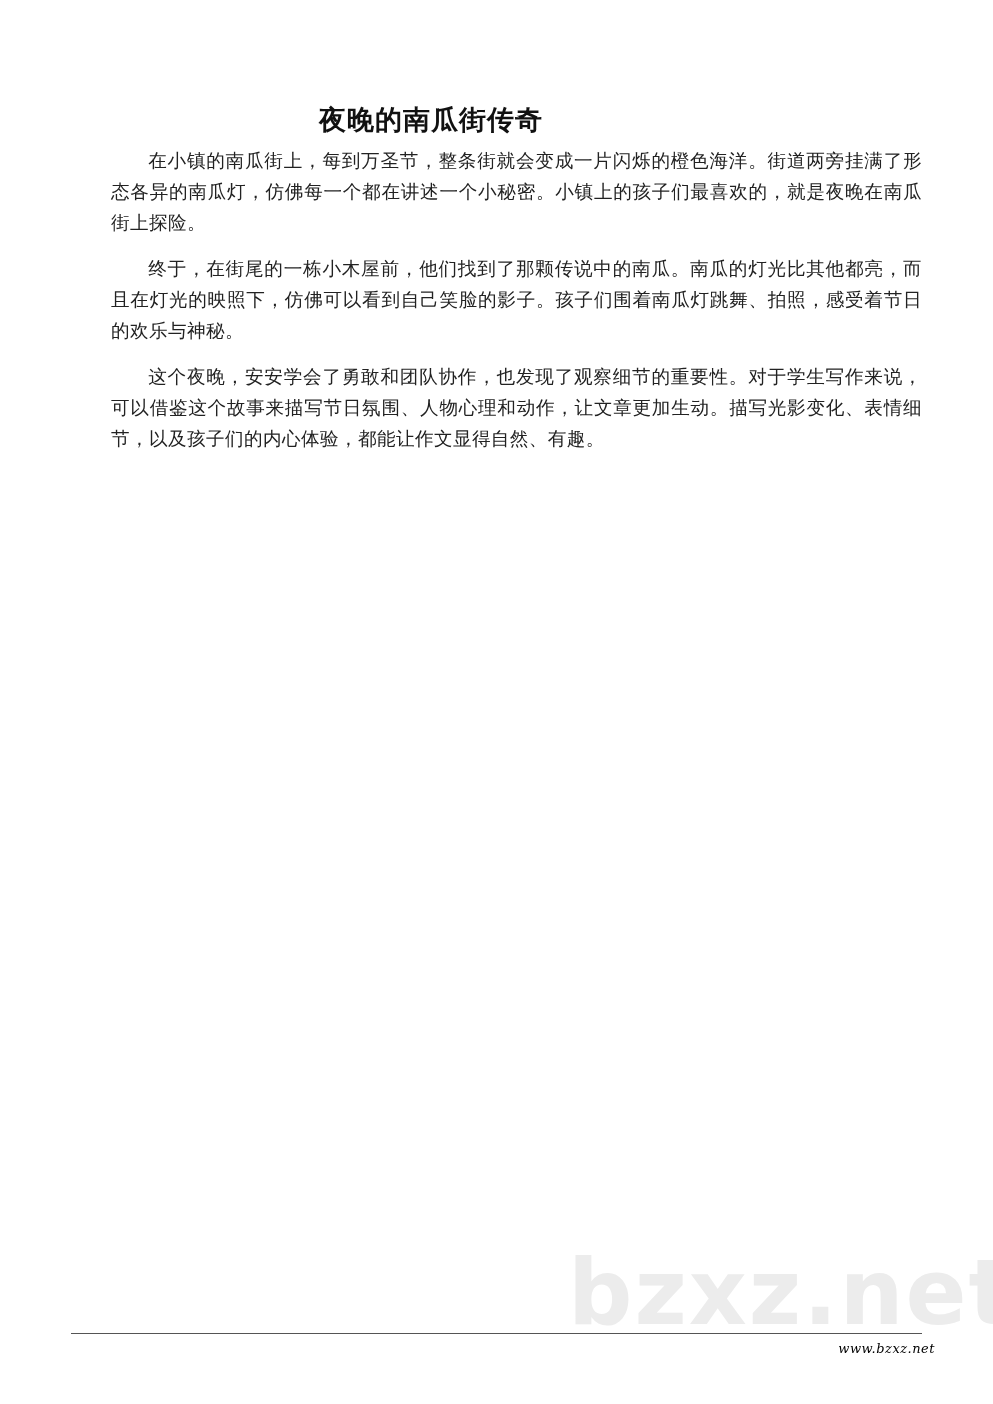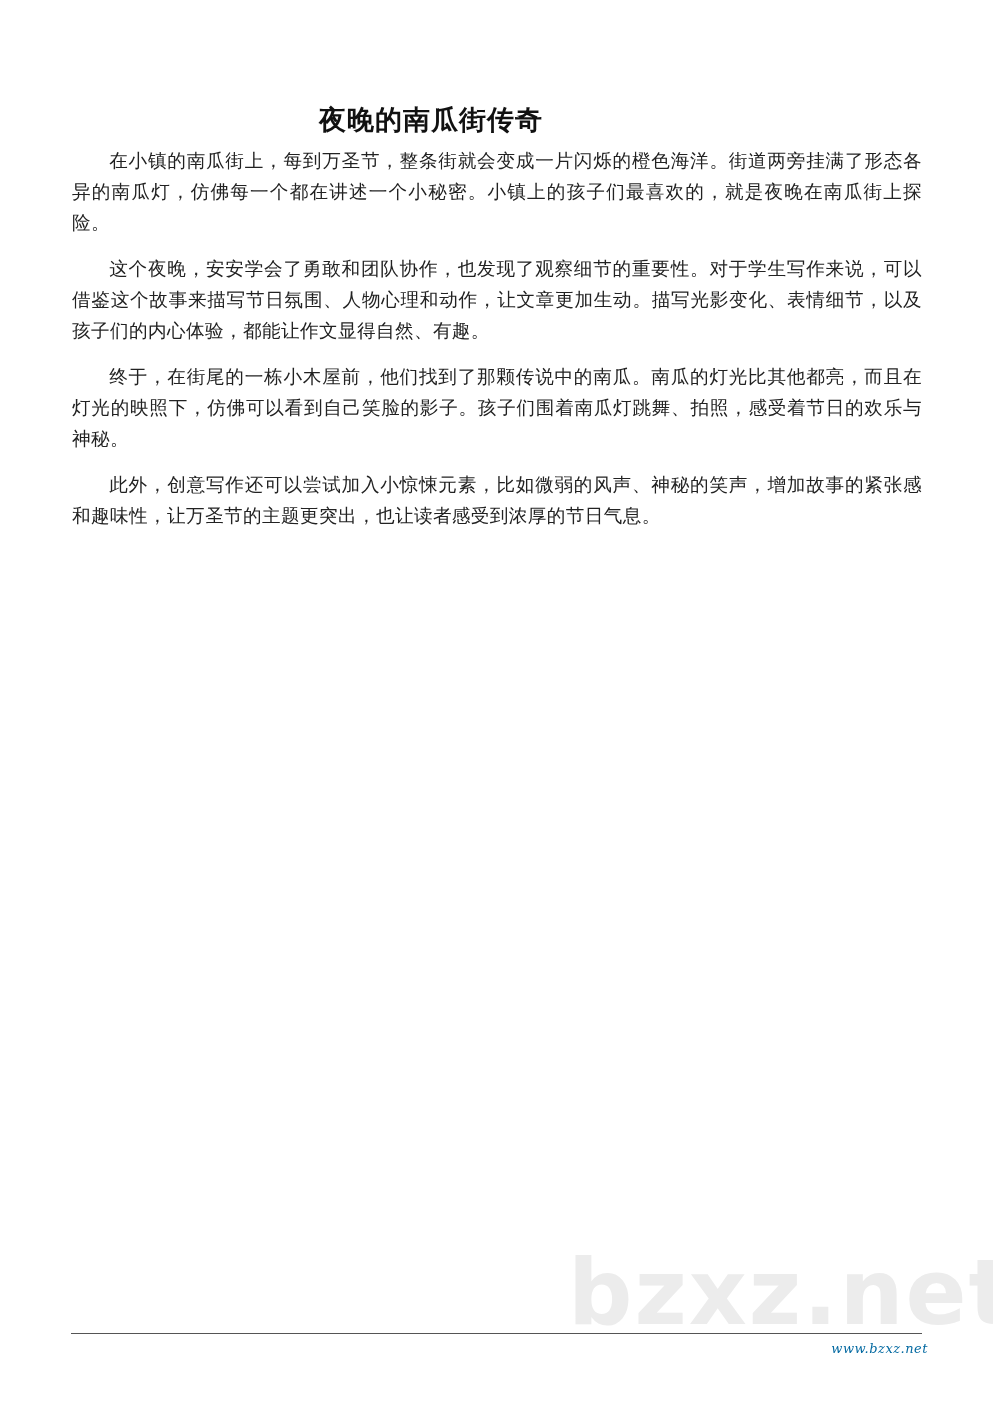--- a/index.html
+++ b/index.html
@@ -43,20 +43,21 @@
   .para {
     margin: 0 0 15px 0;
     font-size: 18.6px;
     line-height: 31px;
     text-align: justify;
     letter-spacing: 0.4px;
     color: #222;
   }
   .para.indent {
     text-indent: 2em;
+    margin-left: 39px;
   }
   .watermark {
     position: absolute;
     left: 568px;
     top: 1248px;
     font-family: "DejaVu Sans", "Liberation Sans", sans-serif;
     font-weight: bold;
     font-size: 90px;
     line-height: 90px;
     color: #ececec;
@@ -66,41 +67,40 @@
   .footer-rule {
     position: absolute;
     left: 71px;
     top: 1333px;
     width: 851px;
     height: 0;
     border-top: 1.5px solid #555;
   }
   .footer-url {
     position: absolute;
-    right: 65px;
+    right: 58px;
     top: 1341px;
     font-family: "DejaVu Serif", "Liberation Serif", serif;
     font-style: italic;
     font-size: 13px;
-    color: #0369a1;
+    color: #000000;
     letter-spacing: 0.5px;
   }
 </style>
 </head>
 <body>
 
 <div class="page">
 
   <h1 class="title">夜晚的南瓜街传奇</h1>
 
   <div class="body">
     <p class="para indent">在小镇的南瓜街上，每到万圣节，整条街就会变成一片闪烁的橙色海洋。街道两旁挂满了形态各异的南瓜灯，仿佛每一个都在讲述一个小秘密。小镇上的孩子们最喜欢的，就是夜晚在南瓜街上探险。</p>
+    <p class="para indent">终于，在街尾的一栋小木屋前，他们找到了那颗传说中的南瓜。南瓜的灯光比其他都亮，而且在灯光的映照下，仿佛可以看到自己笑脸的影子。孩子们围着南瓜灯跳舞、拍照，感受着节日的欢乐与神秘。</p>
     <p class="para indent">这个夜晚，安安学会了勇敢和团队协作，也发现了观察细节的重要性。对于学生写作来说，可以借鉴这个故事来描写节日氛围、人物心理和动作，让文章更加生动。描写光影变化、表情细节，以及孩子们的内心体验，都能让作文显得自然、有趣。</p>
-    <p class="para indent">终于，在街尾的一栋小木屋前，他们找到了那颗传说中的南瓜。南瓜的灯光比其他都亮，而且在灯光的映照下，仿佛可以看到自己笑脸的影子。孩子们围着南瓜灯跳舞、拍照，感受着节日的欢乐与神秘。</p>
-    <p class="para indent">此外，创意写作还可以尝试加入小惊悚元素，比如微弱的风声、神秘的笑声，增加故事的紧张感和趣味性，让万圣节的主题更突出，也让读者感受到浓厚的节日气息。</p>
   </div>
 
   <div class="watermark">bzxz.net</div>
 
   <div class="footer-rule"></div>
 
   <div class="footer-url">www.bzxz.net</div>
 
 </div>
 

